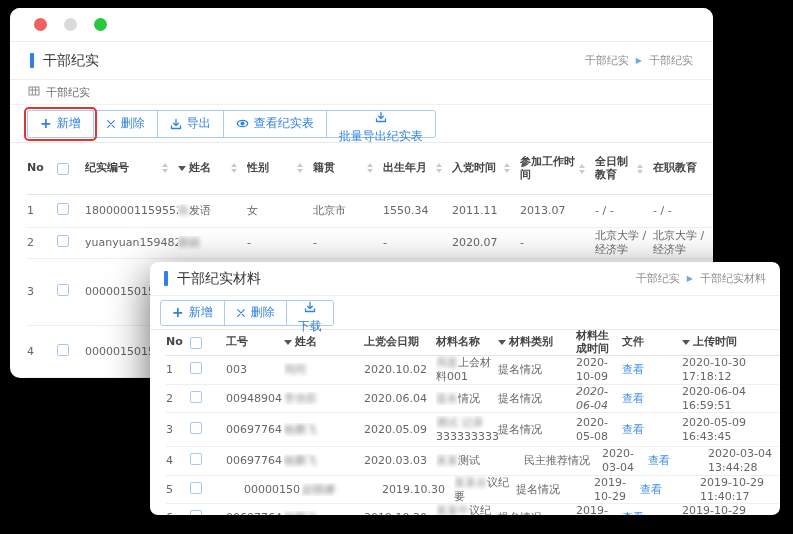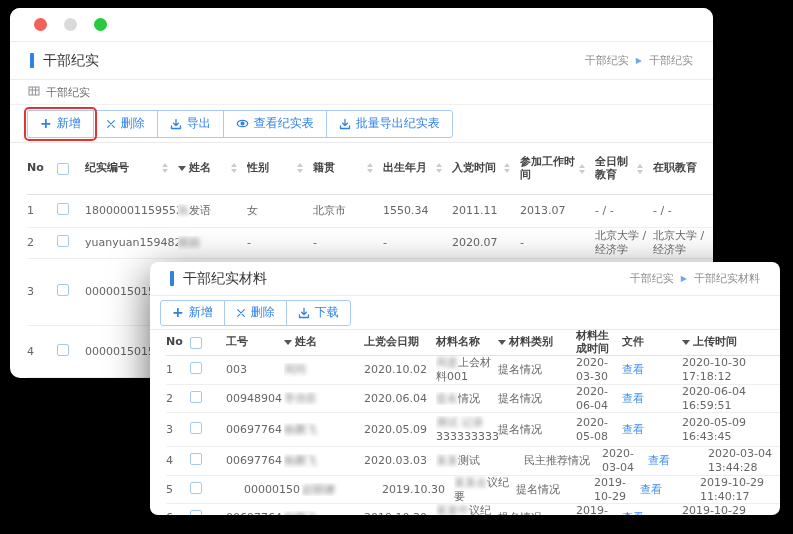--- a/index.html
+++ b/index.html
@@ -34,21 +34,21 @@
   }
   .dot{width:13px;height:13px;border-radius:50%;display:inline-block;}
   .dot.red{background:var(--traffic-red,#f2615c);}
   .dot.gray{background:var(--traffic-gray,#dadada);}
   .dot.green{background:var(--traffic-green,#27c93f);}
   
   .page-head{
     height:38px;display:flex;align-items:center;
     padding:0 20px;border-bottom:1px solid #ececec;
   }
-  .window.front .page-head{height:34px;padding:0 20px;}
+  .window.front .page-head{height:34px;padding:0 14px;}
   .accent-bar{width:4px;height:15px;background:var(--accent);border-radius:1px;}
   .page-title{font-size:14px;color:#333;font-weight:500;margin:0 0 0 9px;}
   .breadcrumb{margin-left:auto;display:flex;align-items:center;gap:7px;
     font-size:11px;color:#8e8e8e;}
   .crumb-arrow{color:#6fa7ec;font-size:8px;line-height:1;}
   
   .subhead{
     height:25px;display:flex;align-items:center;gap:6px;
     padding:0 18px;border-bottom:1px solid #f0f0f0;
     font-size:11px;color:#6b6b6b;
@@ -61,21 +61,21 @@
   .window.front .toolbar{height:34px;padding:0 10px;}
   .tb-btn{
     background:#fff;border:1px solid var(--accent-border);
     color:var(--accent);font-size:12px;height:28px;
     display:inline-flex;align-items:center;gap:5px;
     padding:0 12px;margin-left:-1px;cursor:pointer;
     font-family:inherit;
   }
   .window.front .tb-btn{height:26px;padding:0 11px;}
   .tb-btn:first-child{margin-left:0;border-radius:3px 0 0 3px;}
-  .tb-btn:last-child{border-radius:0 3px 3px 0;}
+  .tb-btn:last-child{border-radius:0 3px 3px 0;flex-direction:column;}
   .tb-btn.highlighted{
     position:relative;z-index:2;border-radius:2px;
     outline:2px solid var(--red);outline-offset:1px;
   }
   .tb-btn .plus{font-size:14px;font-weight:700;line-height:1;}
   .tb-btn svg{display:block;}
   
   .tbl{padding-left:17px;}
   .window.front .tbl{padding-left:16px;}
   .tbl-header,.tbl-row{display:flex;align-items:center;}
@@ -366,33 +366,33 @@
           </div>
         </div>
         <div class="tbl-row" style="min-height: 25px;">
           <div class="cell" style="width: 24px;">1</div>
           <div class="cell" style="width: 36px;"><span class="checkbox"></span></div>
           <div class="cell" style="width: 58px;">003</div>
           <div class="cell" style="width: 80px;"><span class="blur">周同</span></div>
           <div class="cell" style="width: 72px;">2020.10.02</div>
           <div class="cell" style="width: 62px;"><span class="blur">周是</span><span>上会材料001</span></div>
           <div class="cell" style="width: 78px;">提名情况</div>
-          <div class="cell" style="width: 46px;">2020-03-30</div>
+          <div class="cell" style="width: 46px;">2020-10-09</div>
           <div class="cell" style="width: 60px;"><a class="link">查看</a></div>
           <div class="cell" style="width: 88px;">2020-10-30 17:18:12</div>
         </div>
         <div class="tbl-row" style="min-height: 25px;">
           <div class="cell" style="width: 24px;">2</div>
           <div class="cell" style="width: 36px;"><span class="checkbox"></span></div>
           <div class="cell" style="width: 58px;">00948904</div>
           <div class="cell" style="width: 80px;"><span class="blur">李佳弈</span></div>
           <div class="cell" style="width: 72px;">2020.06.04</div>
           <div class="cell" style="width: 62px;"><span class="blur">提名</span><span>情况</span></div>
           <div class="cell" style="width: 78px;">提名情况</div>
-          <div class="cell" style="width: 46px;">2020-06-04</div>
+          <div class="cell" style="width: 46px; font-style: italic;">2020-06-04</div>
           <div class="cell" style="width: 60px;"><a class="link">查看</a></div>
           <div class="cell" style="width: 88px;">2020-06-04 16:59:51</div>
         </div>
         <div class="tbl-row" style="min-height: 34px;">
           <div class="cell" style="width: 24px;">3</div>
           <div class="cell" style="width: 36px;"><span class="checkbox"></span></div>
           <div class="cell" style="width: 58px;">00697764</div>
           <div class="cell" style="width: 80px;"><span class="blur">杨鹏飞</span></div>
           <div class="cell" style="width: 72px;">2020.05.09</div>
           <div class="cell" style="width: 62px;"><span class="blur">测试 记录</span><span>333333333333</span></div>

